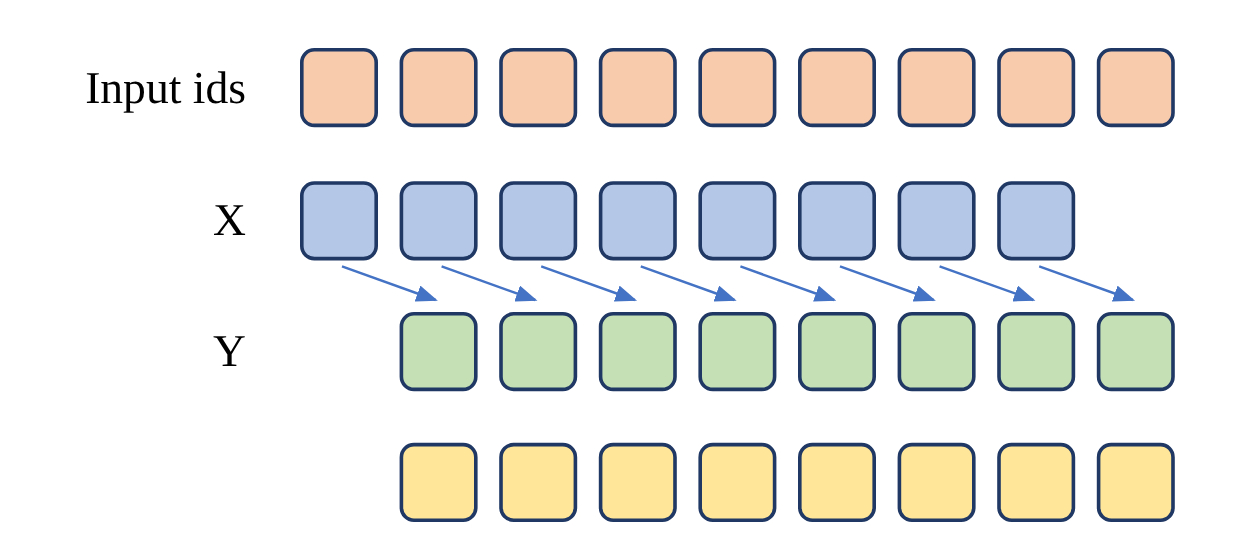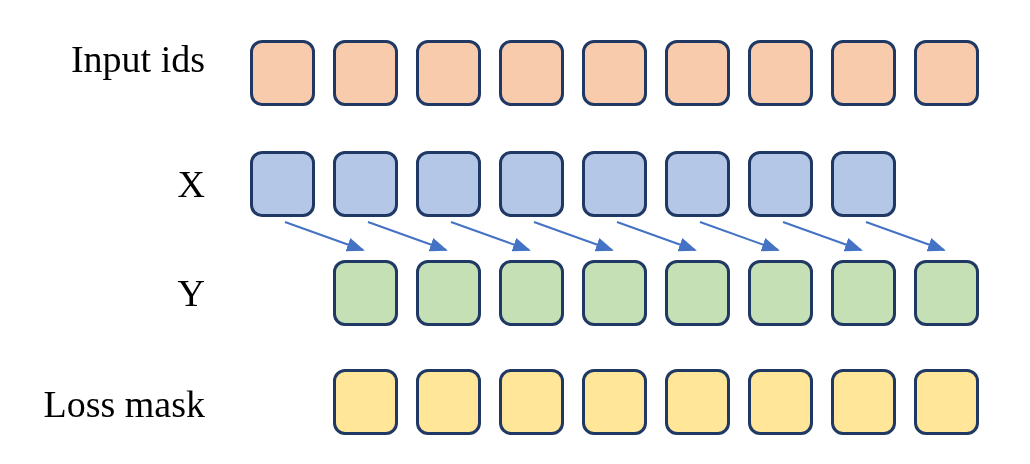--- a/index.html
+++ b/index.html
@@ -18,21 +18,21 @@
   .row-label {
     position: absolute;
     left: 0;
     width: 205px;
     text-align: right;
     font-size: 38px;
     line-height: 38px;
     color: #000000;
     white-space: nowrap;
   }
-  .lbl1 { top: 40px; font-family: Liberation Serif, serif; }
+  .lbl1 { top: 55px; font-family: Liberation Serif, serif; }
   .lbl2 { top: 165px; }
   .lbl3 { top: 274px; }
   .lbl4 { top: 385px; }
   .sq-row {
     position: absolute;
     display: flex;
     gap: 18px;
   }
   .row1 { left: 250px; top: 40px; }
   .row2 { left: 250px; top: 151px; }
@@ -54,21 +54,20 @@
   }
 </style>
 </head>
 <body>
 
 <div class="canvas">
 
   <div class="row-label lbl1">Input ids</div>
   <div class="row-label lbl2">X</div>
   <div class="row-label lbl3">Y</div>
-  <div class="row-label lbl4">Loss mask</div>
 
   <div class="sq-row row1">
       <div class="sq" style="background: rgb(248, 203, 173); border-color: rgb(31, 56, 100);"></div>
       <div class="sq" style="background: rgb(248, 203, 173); border-color: rgb(31, 56, 100);"></div>
       <div class="sq" style="background: rgb(248, 203, 173); border-color: rgb(31, 56, 100);"></div>
       <div class="sq" style="background: rgb(248, 203, 173); border-color: rgb(31, 56, 100);"></div>
       <div class="sq" style="background: rgb(248, 203, 173); border-color: rgb(31, 56, 100);"></div>
       <div class="sq" style="background: rgb(248, 203, 173); border-color: rgb(31, 56, 100);"></div>
       <div class="sq" style="background: rgb(248, 203, 173); border-color: rgb(31, 56, 100);"></div>
       <div class="sq" style="background: rgb(248, 203, 173); border-color: rgb(31, 56, 100);"></div>

